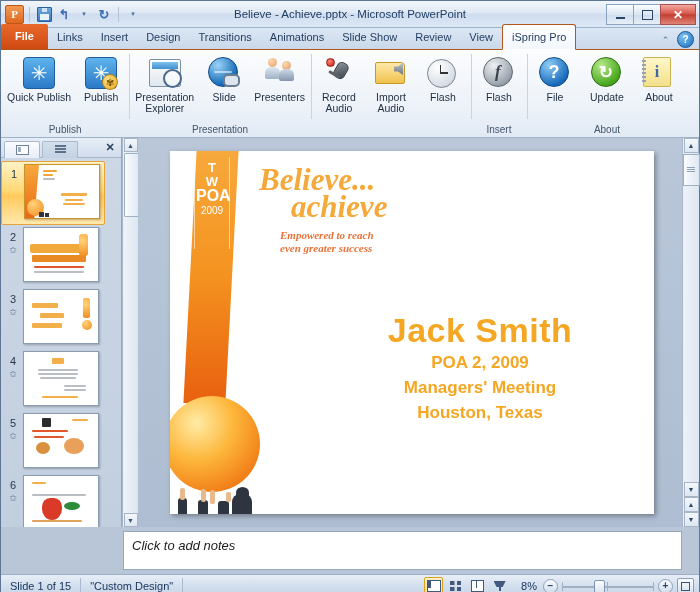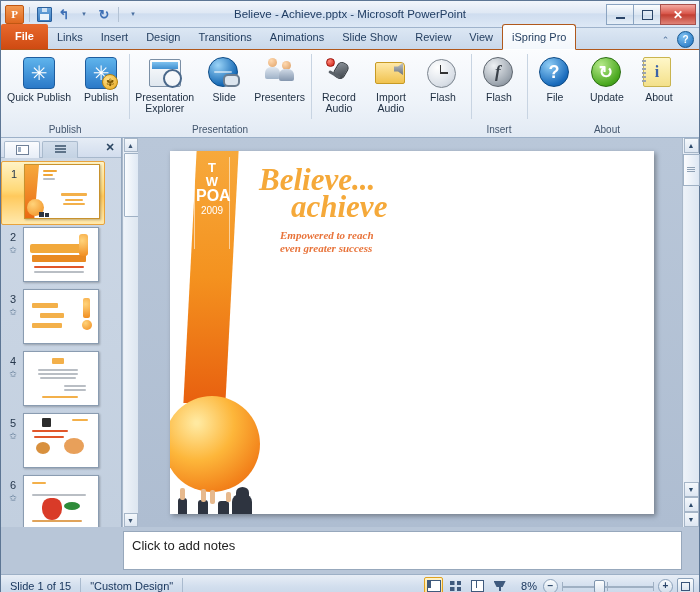--- a/index.html
+++ b/index.html
@@ -395,21 +395,21 @@
   }
   .ed-btn{
     width:15px;height:15px;display:flex;align-items:center;justify-content:center;
     background:linear-gradient(180deg,#f4f8fc,#dde6f1);border:1px solid #a6b6c8;
     box-sizing:border-box;color:#2c4a6b;font-size:7px;
   }
 
   
   .notes{
     height:47px;background:#b8c6d8;display:flex;align-items:stretch;
-    padding:4px 17px 4px 122px;box-sizing:border-box;
+    padding:4px 17px 4px 122px;box-sizing:border-box;font-style:italic;
   }
   .notes-box{
     flex:1;background:#fff;border:1px solid #97a8bc;
     font-size:13px;color:#222;padding:6px 8px;box-sizing:border-box;
   }
 
   
   .status{
     height:22px;
     background:linear-gradient(180deg,#e8eef6 0%,#d3dfee 50%,#c6d5e8 100%);
@@ -771,20 +771,26 @@
           <div class="l3">2009</div>
         </div>
         <div class="s-title">
           <span class="b">Believe...</span>
           <span class="a">achieve</span>
         </div>
         <div class="s-tag">
           <div>Empowered to reach</div>
           <div>even greater success</div>
         </div>
+        <div class="s-main">
+          <div class="s-name">Jack Smith</div>
+          <div class="s-sub">POA 2, 2009</div>
+          <div class="s-sub">Managers' Meeting</div>
+          <div class="s-sub">Houston, Texas</div>
+        </div>
         <div class="s-ball"></div>
         <div class="s-people">
           <div class="pp" style="left:6px;bottom:0;width:9px;height:16px;border-radius:3px 3px 0 0;"></div>
           <div class="pa" style="left:8px;bottom:14px;width:5px;height:12px;"></div>
           <div class="pp" style="left:26px;bottom:0;width:10px;height:14px;border-radius:3px 3px 0 0;"></div>
           <div class="pa" style="left:29px;bottom:12px;width:5px;height:13px;"></div>
           <div class="pa" style="left:38px;bottom:10px;width:5px;height:14px;"></div>
           <div class="pp" style="left:46px;bottom:0;width:11px;height:13px;border-radius:3px 3px 0 0;"></div>
           <div class="pp" style="left:60px;bottom:0;width:20px;height:20px;border-radius:8px 8px 0 0;"></div>
           <div class="pp" style="left:64px;bottom:16px;width:13px;height:11px;border-radius:50% 50% 0 0;"></div>

